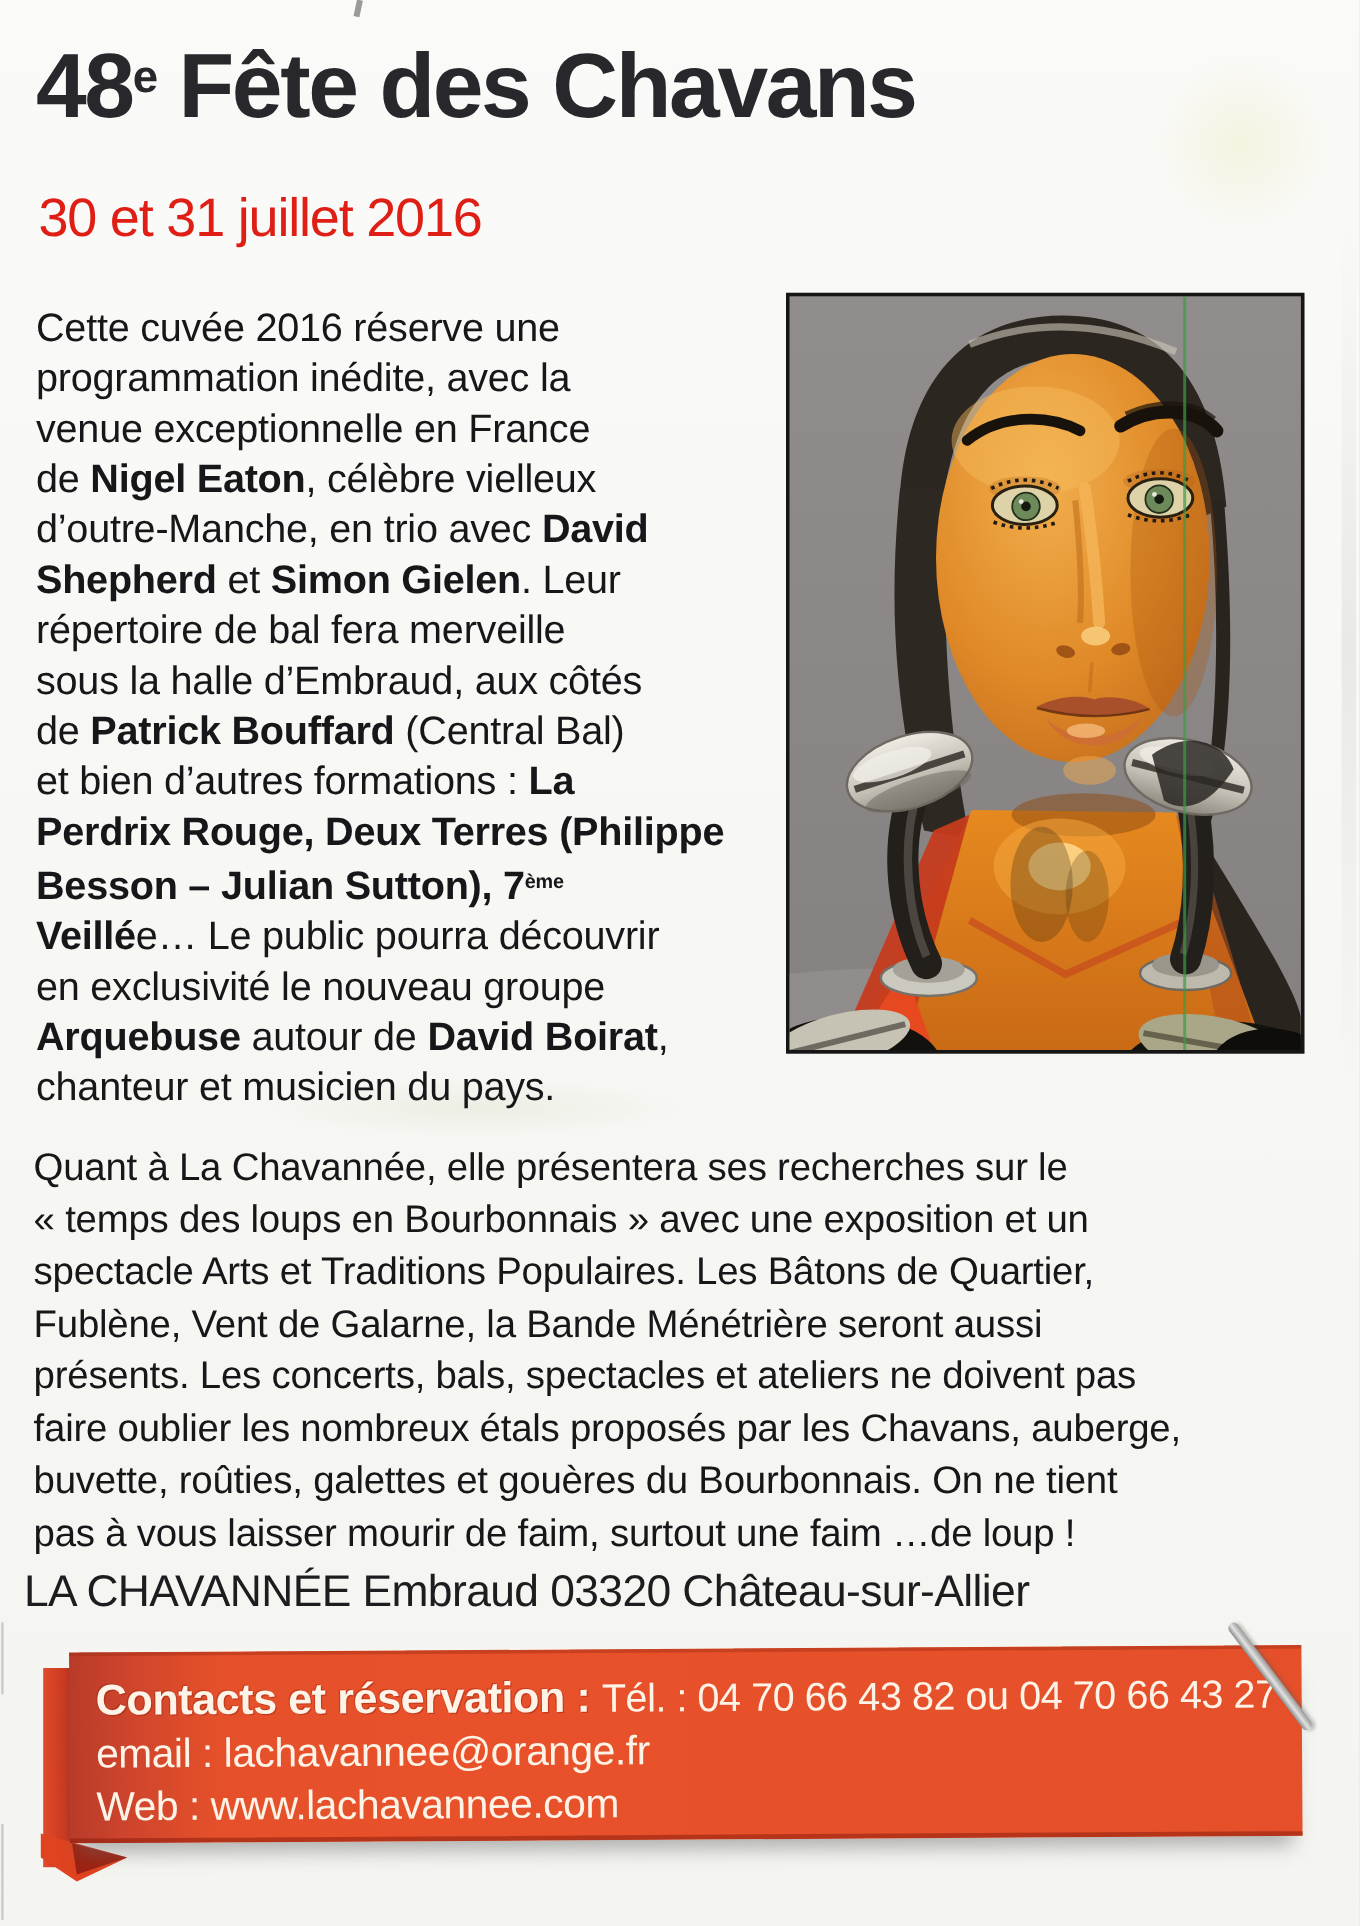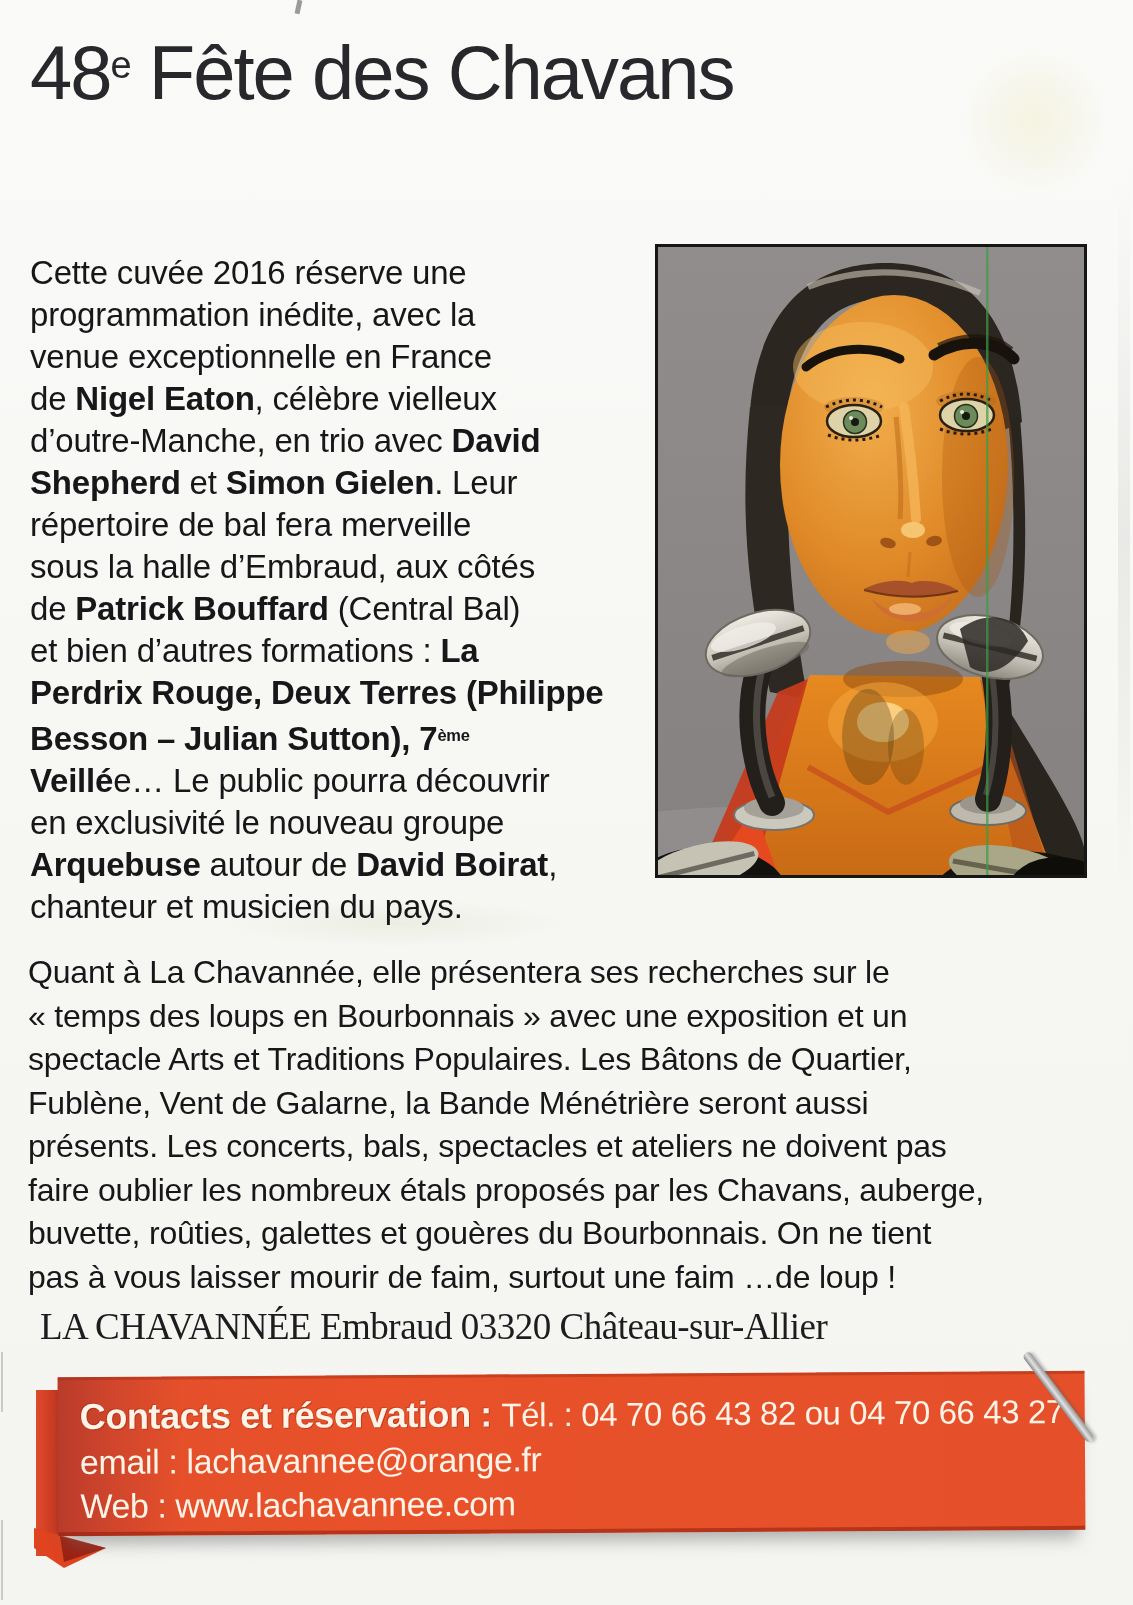--- a/index.html
+++ b/index.html
@@ -11,21 +11,21 @@
     overflow:hidden;
     font-family:"Liberation Sans","DejaVu Sans",sans-serif;
     color:var(--body_ink);
   }
   .b{font-weight:700;}
   .sup{font-size:.5em;vertical-align:.55em;}
   .paren{font-size:.86em;}
 
   .title{
     position:absolute;left:30px;top:24px;
-    font-size:76px;font-weight:400;letter-spacing:-2px;
+    font-size:76px;font-weight:700;letter-spacing:-2px;
     color:var(--title_ink);line-height:82px;white-space:nowrap;
   }
   .subtitle{
     position:absolute;left:32px;top:104px;
     font-size:46px;font-weight:400;letter-spacing:-1px;
     color:#202024;line-height:52px;white-space:nowrap;
   }
   .date{
     position:absolute;left:32px;top:157px;
     font-size:45px;font-weight:400;letter-spacing:-1px;
@@ -41,22 +41,22 @@
     width:426px;height:628px;
     border:3px solid #161616;
     background:var(--photo_bg);
   }
   .para2{
     position:absolute;left:28px;top:951px;width:1105px;
     font-size:32px;line-height:43.5px;letter-spacing:-0.2px;
     color:var(--body_ink);white-space:nowrap;
   }
   .address{
-    position:absolute;left:40px;top:1305px;
-    font-size:37px;letter-spacing:-0.5px;color:#1d1d20;white-space:nowrap;font-family:Liberation Serif, serif;
+    position:absolute;left:20px;top:1305px;
+    font-size:37px;letter-spacing:-0.5px;color:#1d1d20;white-space:nowrap;
   }
   .banner-band{
     position:absolute;left:58px;top:1374px;width:1027px;height:159px;
     background:linear-gradient(90deg,#b93b2a 0%,#cf452c 5%,#e5502a 12%,var(--banner_orange) 30%,#e5502a 100%);
     transform:rotate(-0.35deg);
     box-shadow:inset 0 3px 0 rgba(160,45,20,.45), inset 0 -4px 0 rgba(140,30,12,.55),
                0 16px 16px -8px rgba(110,110,110,.5);
   }
   .banner-flap{
     position:absolute;left:36px;top:1390px;width:26px;height:166px;
@@ -89,20 +89,21 @@
 <div class="page">
 
   <div class="speck" style="left:296px;top:0;width:5px;height:14px;transform:rotate(12deg);"></div>
   <div class="edge-dash" style="left:1px;top:1352px;height:60px;"></div>
   <div class="edge-dash" style="left:1px;top:1520px;height:80px;"></div>
   <div class="ghost" style="left:935px;top:20px;width:200px;height:200px;background:radial-gradient(closest-side,rgba(225,215,130,.20),rgba(225,215,130,0) 75%);"></div>
   <div class="ghost" style="left:180px;top:893px;width:430px;height:60px;background:radial-gradient(closest-side,rgba(190,200,150,.18),rgba(190,200,150,0) 80%);"></div>
   <div class="ghost" style="left:1118px;top:180px;width:12px;height:720px;background:linear-gradient(180deg,rgba(180,180,180,0),rgba(180,180,180,.22),rgba(180,180,180,0));"></div>
 
   <div class="title"><span>48</span><span class="sup">e</span><span> Fête des Chavans</span></div>
+  <div class="date">30 et 31 juillet 2016</div>
 
   <div class="intro"><span>Cette cuvée 2016 réserve une</span><br><span>programmation inédite, avec la</span><br><span>venue exceptionnelle en France</span><br><span>de </span><span class="b">Nigel Eaton</span><span>, célèbre vielleux</span><br><span>d’outre-Manche, en trio avec </span><span class="b">David</span><br><span class="b">Shepherd</span><span> et </span><span class="b">Simon Gielen</span><span>. Leur</span><br><span>répertoire de bal fera merveille</span><br><span>sous la halle d’Embraud, aux côtés</span><br><span>de </span><span class="b">Patrick Bouffard</span><span> (Central Bal)</span><br><span>et bien d’autres formations : </span><span class="b">La</span><br><span class="b">Perdrix Rouge, Deux Terres (Philippe</span><br><span class="b">Besson – Julian Sutton), </span><span class="b">7</span><span class="b sup">ème</span><br><span class="b">Veillé</span><span>e… Le public pourra découvrir</span><br><span>en exclusivité le nouveau groupe</span><br><span class="b">Arquebuse</span><span> autour de </span><span class="b">David Boirat</span><span>,</span><br><span>chanteur et musicien du pays.</span></div>
 
   <div class="photo">
     <svg width="426" height="628" viewBox="0 0 426 628">
       <defs>
         <radialGradient id="faceG" cx="40%" cy="32%" r="85%">
           <stop offset="0%" stop-color="#f2ae4d"></stop>
           <stop offset="55%" stop-color="#e08a28"></stop>
           <stop offset="100%" stop-color="#bf671a"></stop>

